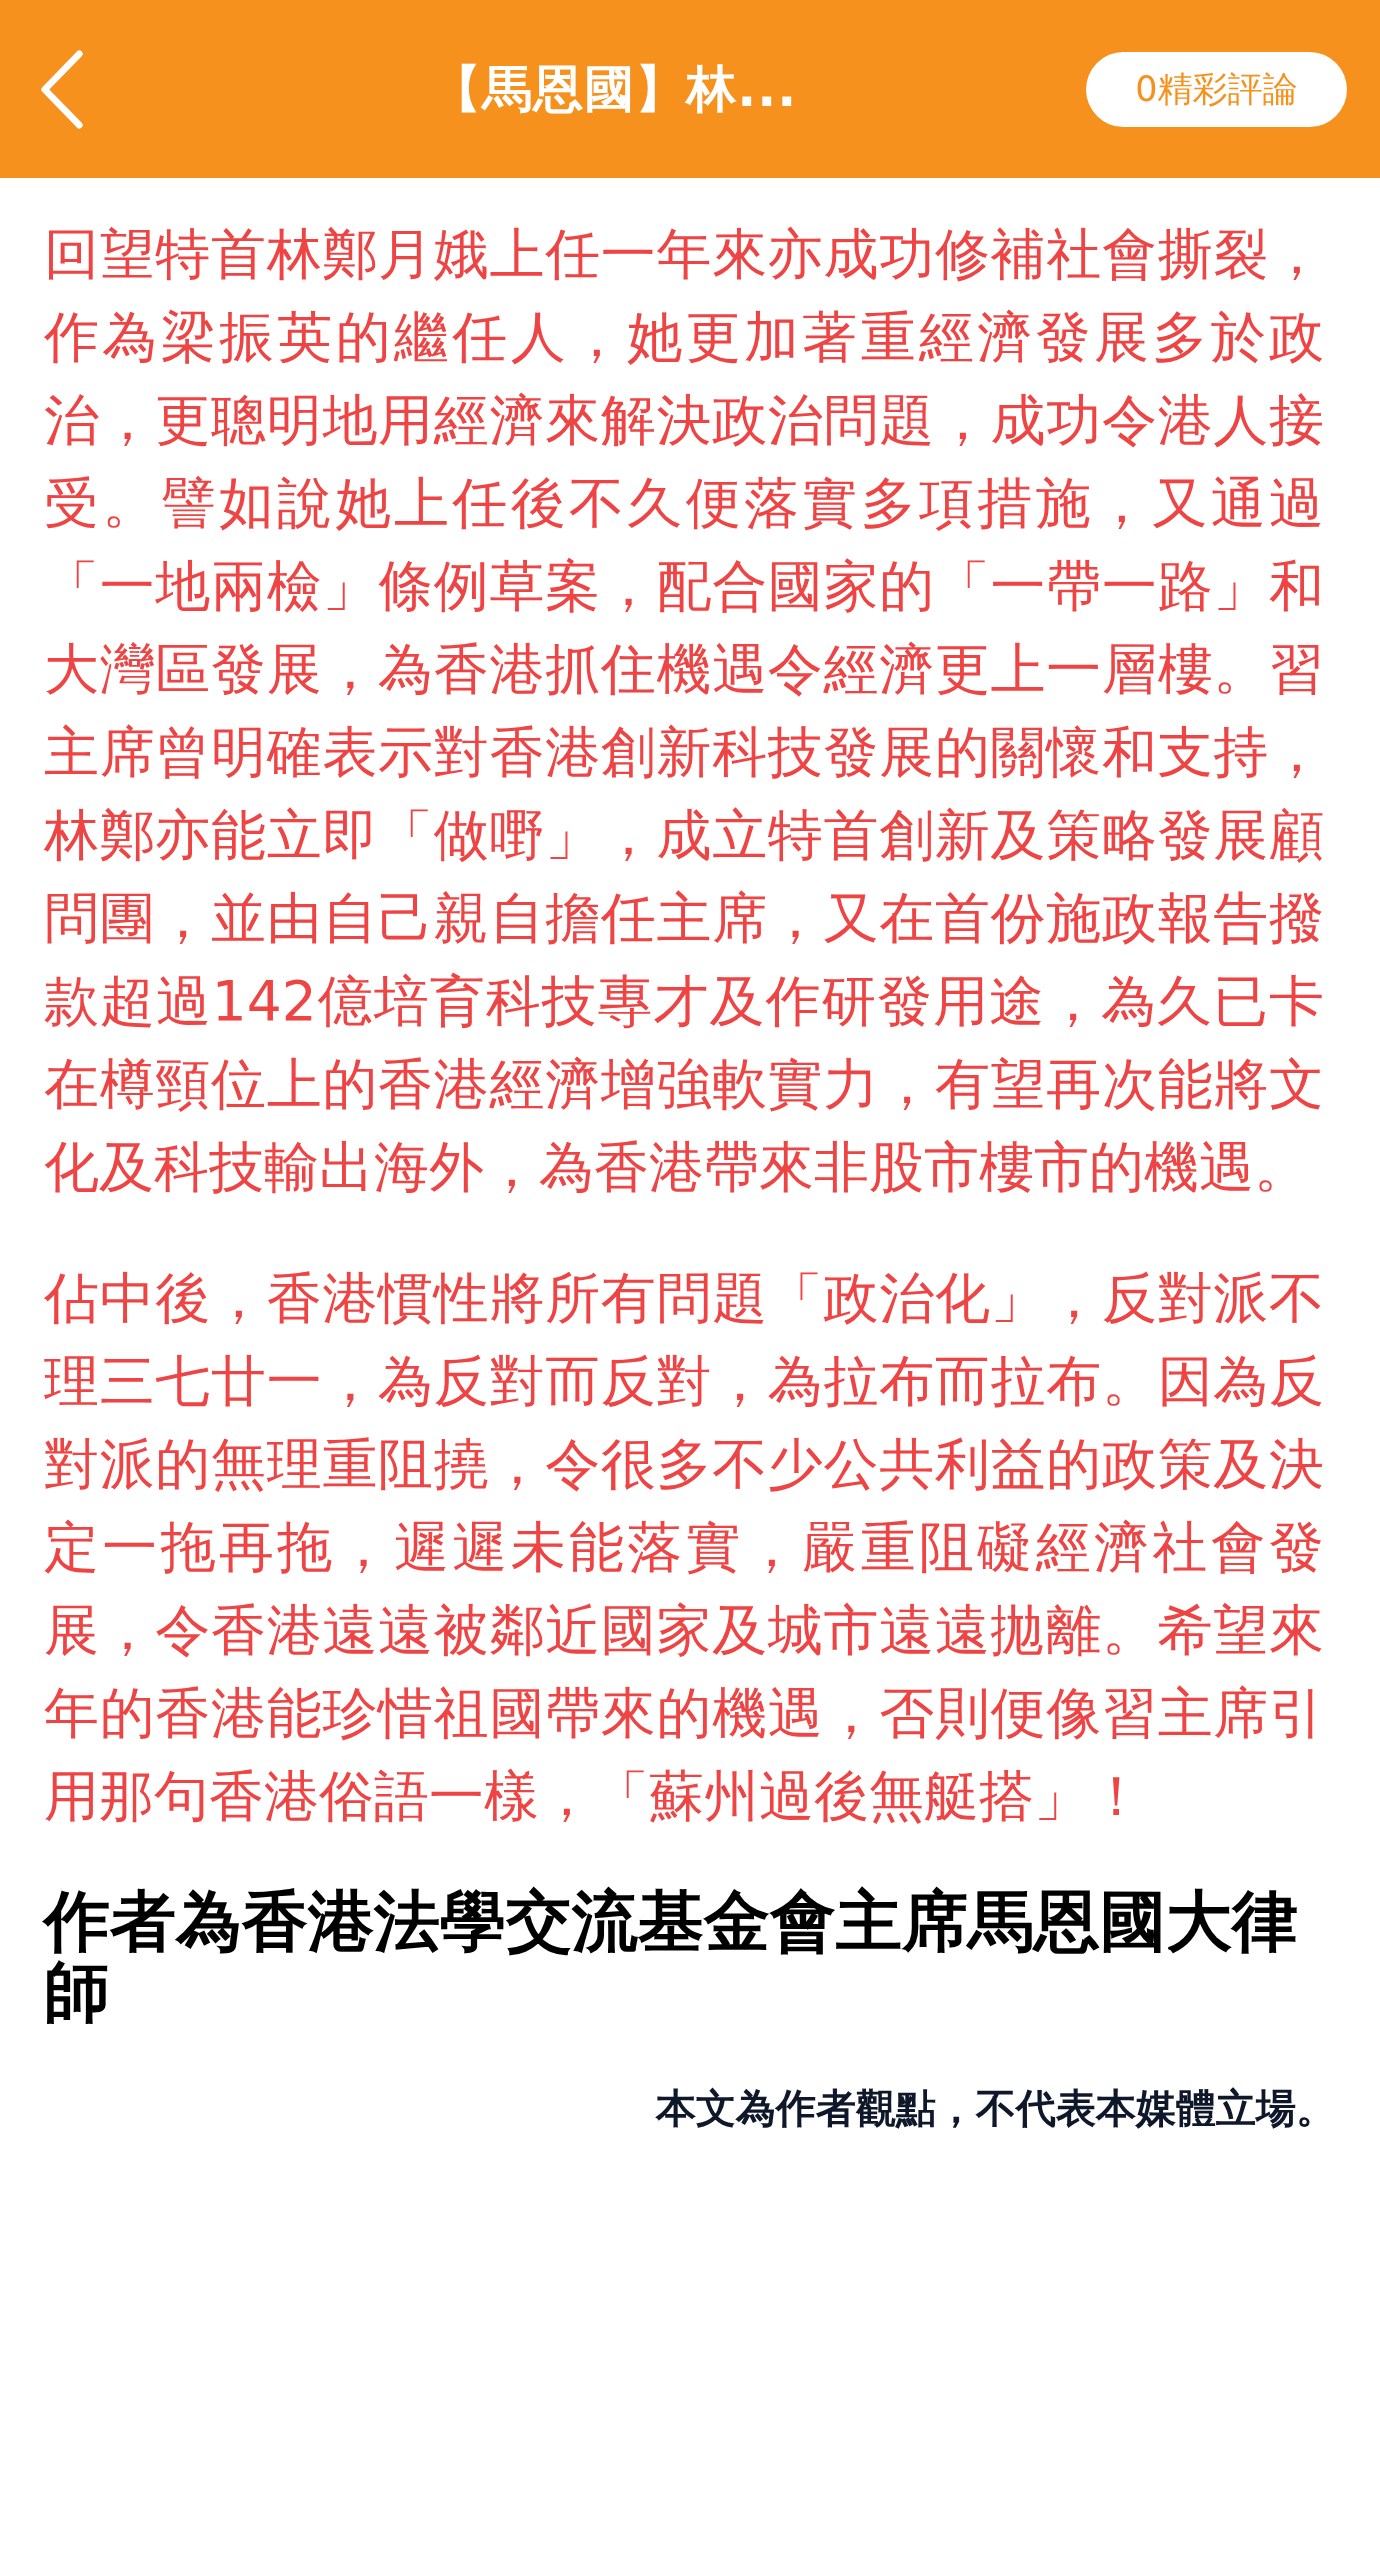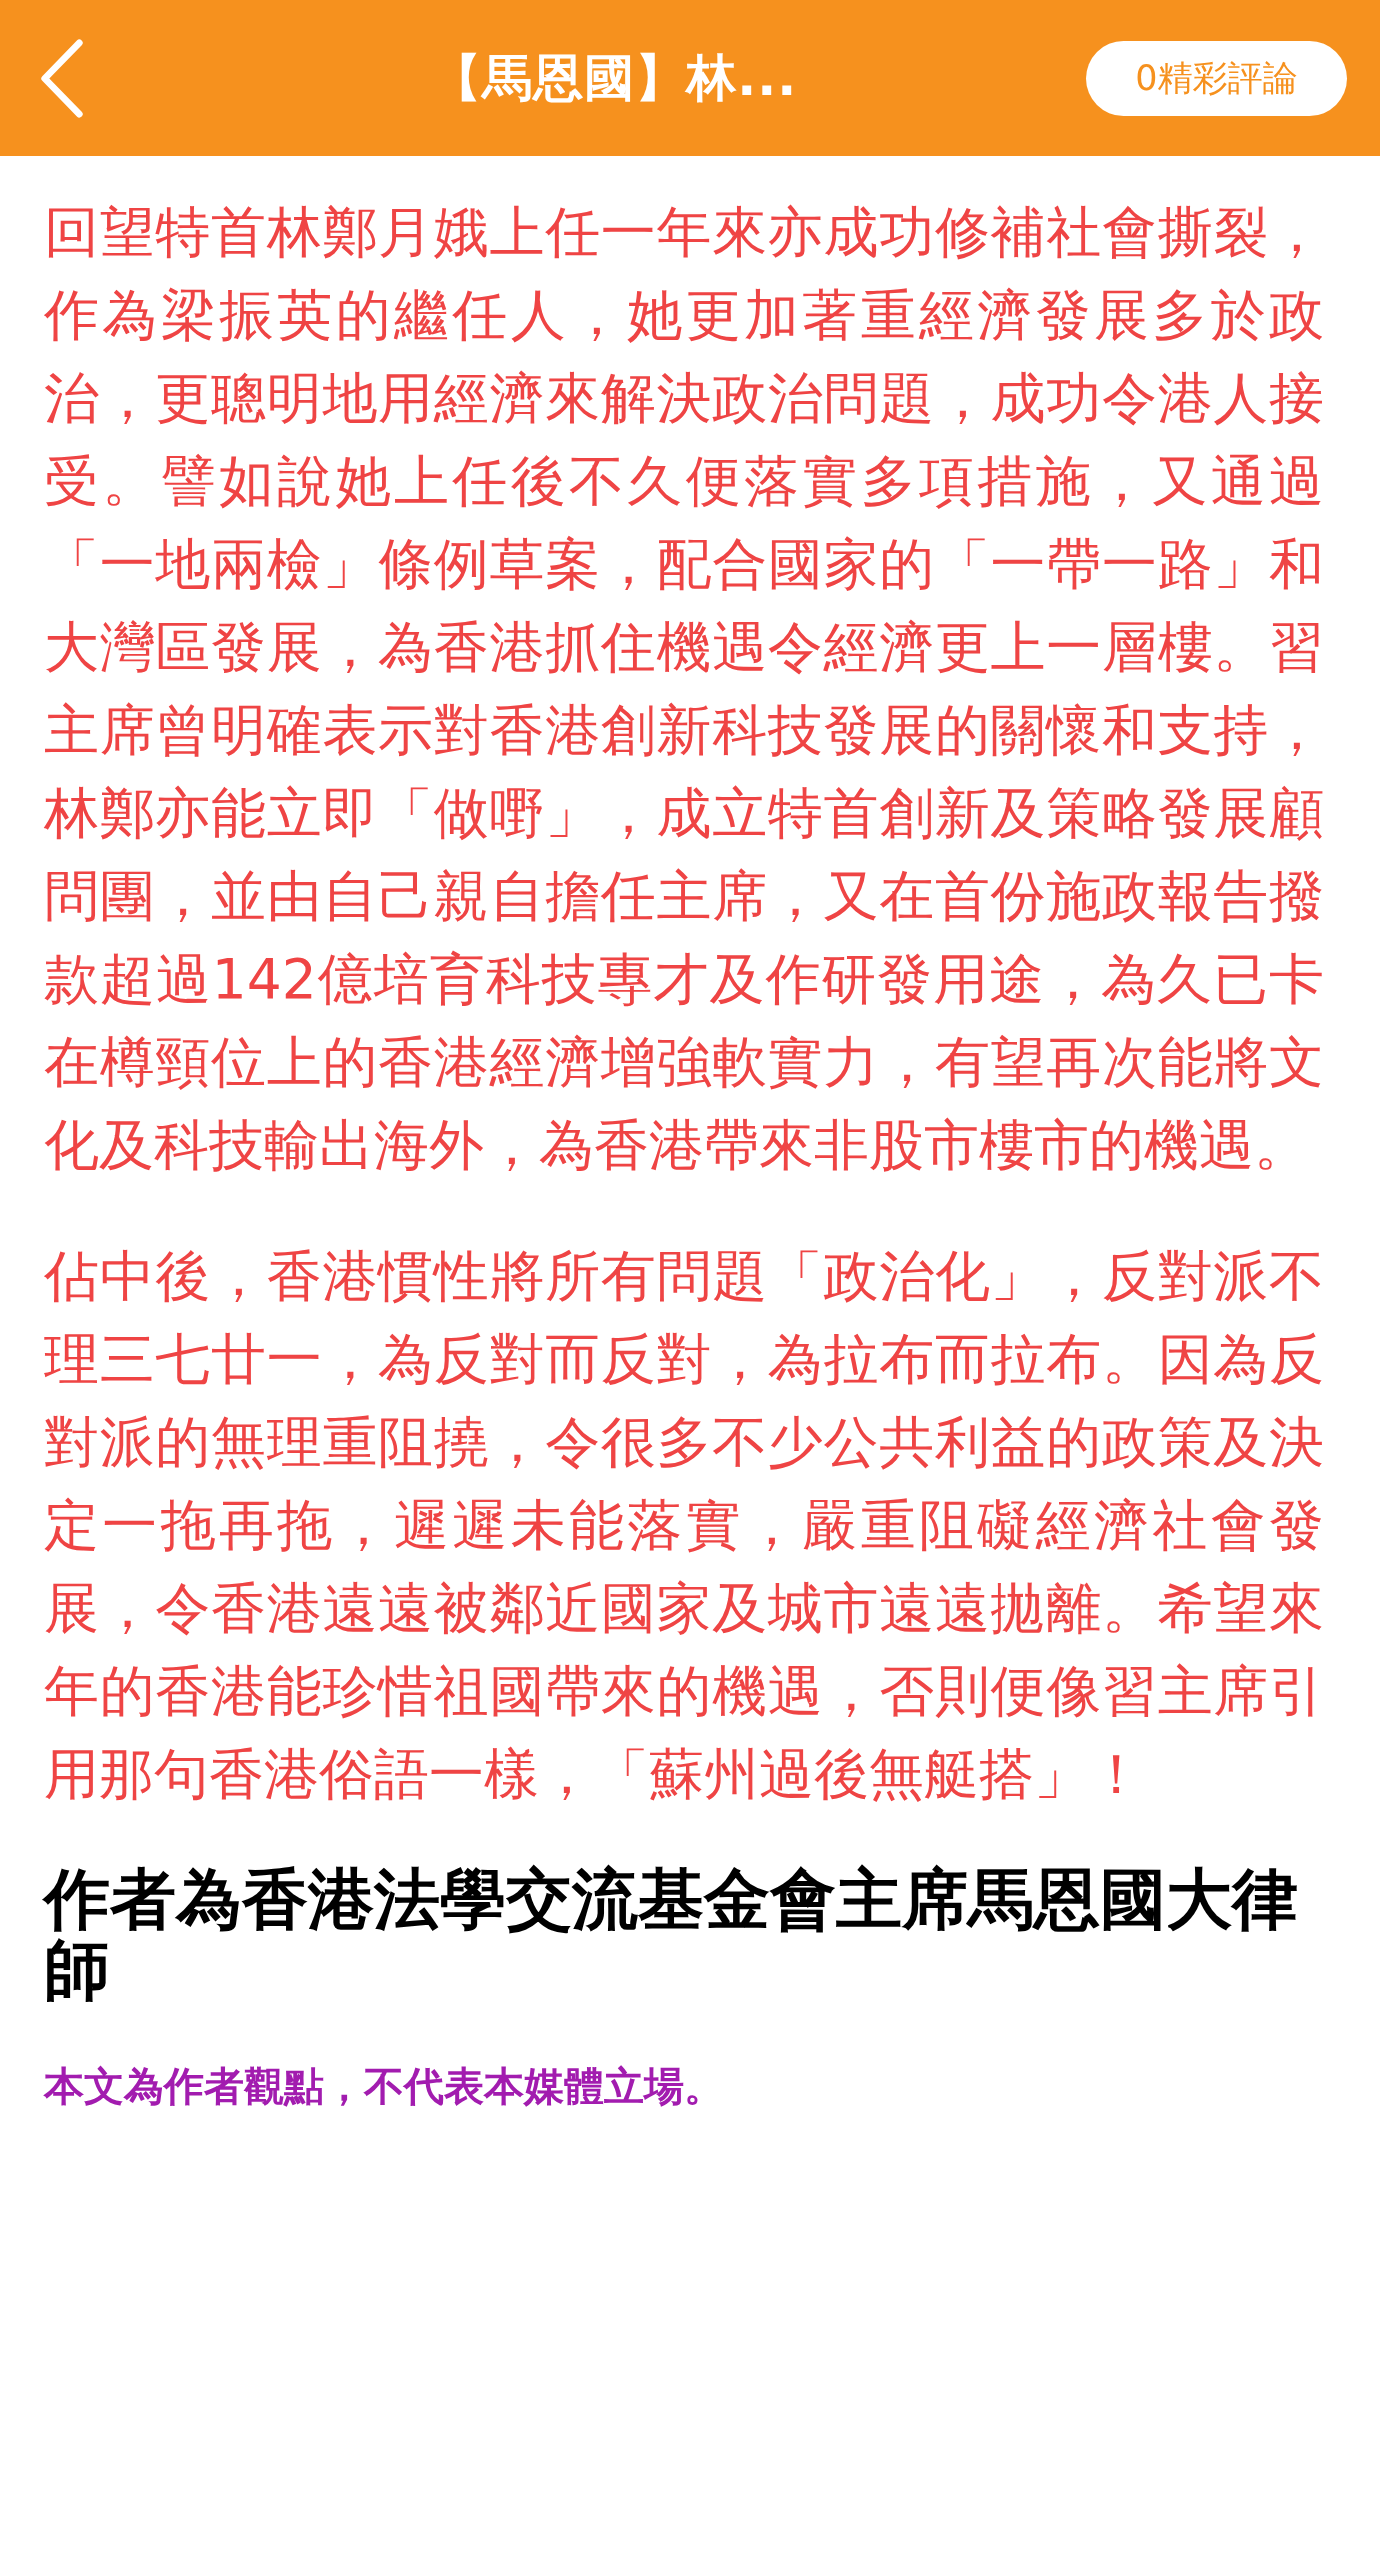--- a/index.html
+++ b/index.html
@@ -11,21 +11,21 @@
     width: 1380px;
     height: 2576px;
     font-family: "Liberation Sans", "DejaVu Sans", sans-serif;
     overflow: hidden;
   }
 
   
   .header {
     position: relative;
     width: 100%;
-    height: 156px;
+    height: 178px;
     background: #f6911e;
     display: flex;
     align-items: center;
     box-sizing: border-box;
   }
   .back-btn {
     width: 123px;
     height: 171px;
     display: flex;
     align-items: center;
@@ -88,26 +88,27 @@
   }
   .byline {
     color: #000000;
     font-size: 66px;
     line-height: 71px;
     font-weight: 700;
     margin: 13.4px 0 52px 0;
     font-family: "DejaVu Sans", "Liberation Sans", sans-serif;
   }
   .disclaimer {
-    color: #a21caf;
+    color: #0f172a;
     font-size: 40px;
     line-height: 56px;
     font-weight: 700;
     margin: 0;
     font-family: "DejaVu Sans", "Liberation Sans", sans-serif;
+    text-align: right;
   }
 </style>
 </head>
 <body>
 
 <div class="header">
   <div class="back-btn">
     <svg class="back-chevron" width="50" height="83" viewBox="0 0 52 86" aria-hidden="true">
       <polyline points="44,6 8,43 44,80" fill="none" stroke="#ffffff" stroke-width="7" stroke-linecap="round" stroke-linejoin="round"></polyline>
     </svg>

